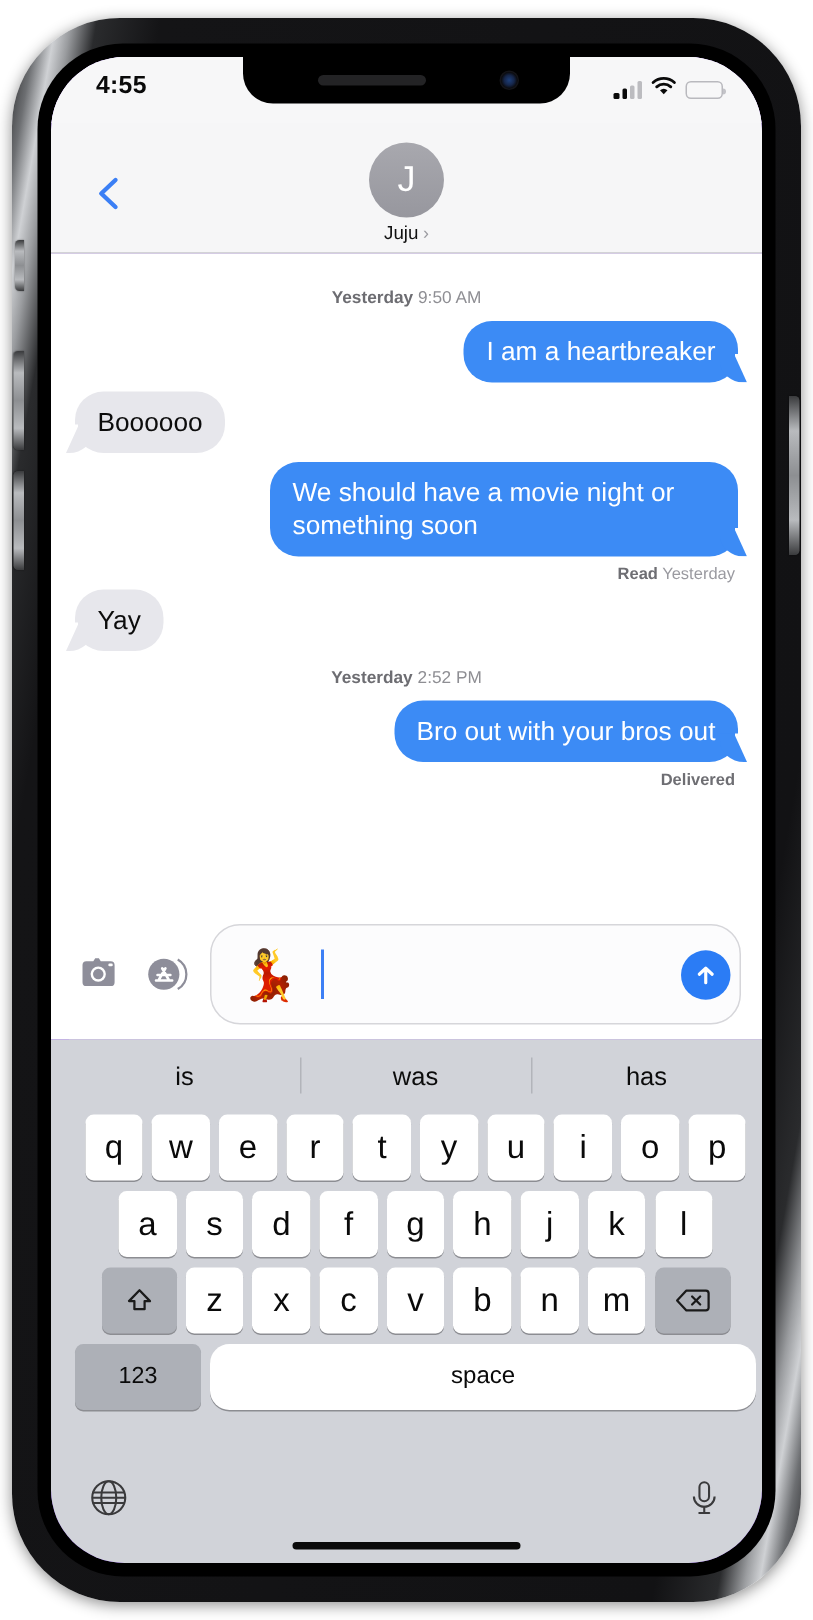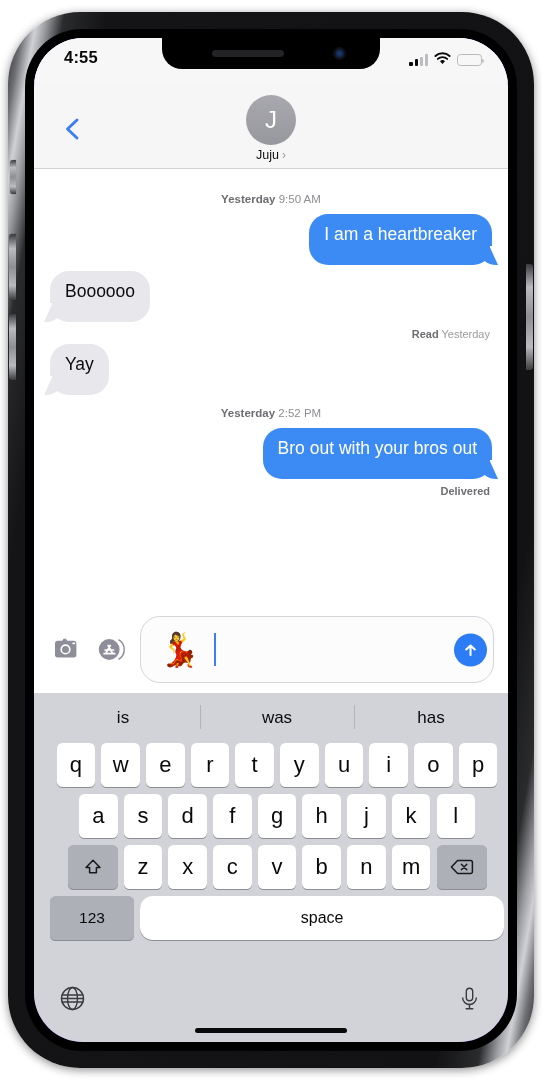--- a/index.html
+++ b/index.html
@@ -133,21 +133,21 @@
   .timestamp {
     text-align: center; font-size: 11.5px; color: #8e8e93;
     margin: 12px 0 9px 0;
   }
   .timestamp b { color: #6d6d72; font-weight: bold; }
   .row { display: flex; margin-bottom: 6px; }
   .row.out { justify-content: flex-end; }
   .row.in  { justify-content: flex-start; }
   .bubble {
     position: relative; max-width: 312px;
-    padding: 9px 15px 20px 15px; border-radius: 19px;
+    padding: 9px 15px 10px 15px; border-radius: 19px;
     font-size: 17.5px; line-height: 22px; word-wrap: break-word;
   }
   .bubble.out { background: #3c8bf5; color: #fff; }
   .bubble.in  { background: #e7e7ec; color: #0c0c0c; }
   .bubble.out::after {
     content: ''; position: absolute; right: -6px; bottom: 0;
     width: 18px; height: 19px; background: #3c8bf5;
     border-bottom-left-radius: 16px 14px;
     clip-path: polygon(0 0, 52% 0, 100% 100%, 0 100%);
   }
@@ -305,20 +305,23 @@
         </div>
 
         <div class="row out">
           <div class="bubble out">I am a heartbreaker</div>
         </div>
 
         <div class="row in">
           <div class="bubble in">Boooooo</div>
         </div>
 
+        <div class="row out">
+          <div class="bubble out">We should have a movie night or something soon</div>
+        </div>
 
         <div class="receipt">
           <b>Read</b>
           <span>Yesterday</span>
         </div>
 
         <div class="row in">
           <div class="bubble in">Yay</div>
         </div>
 

